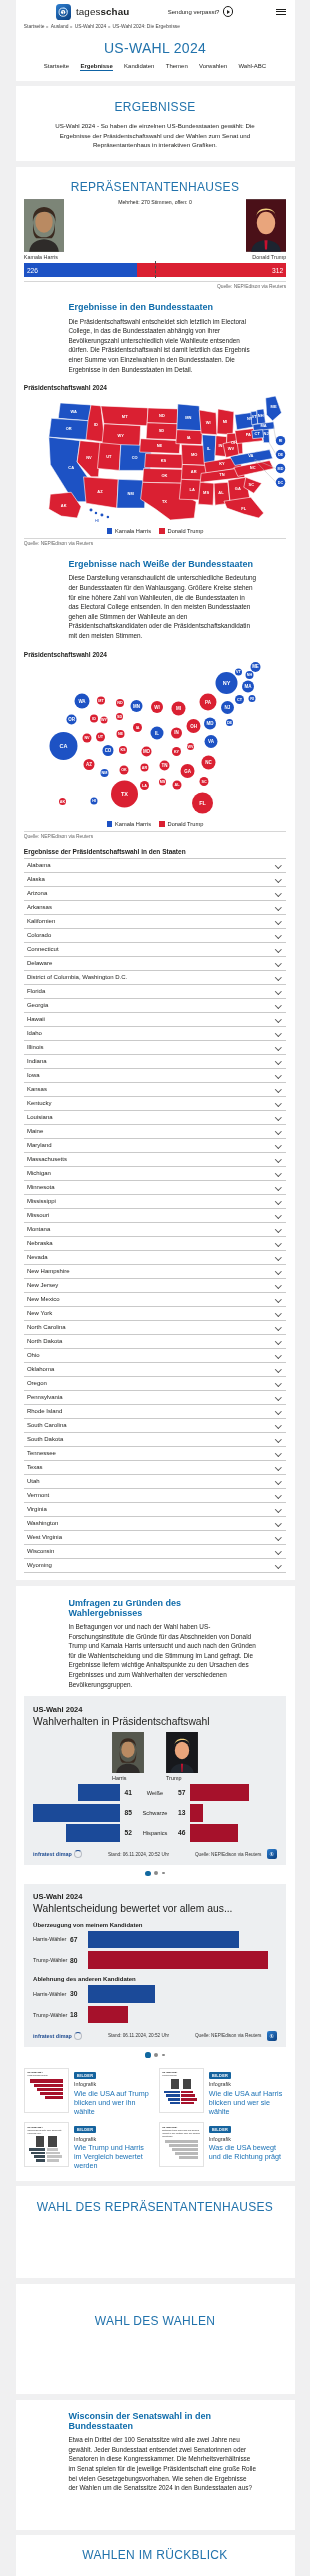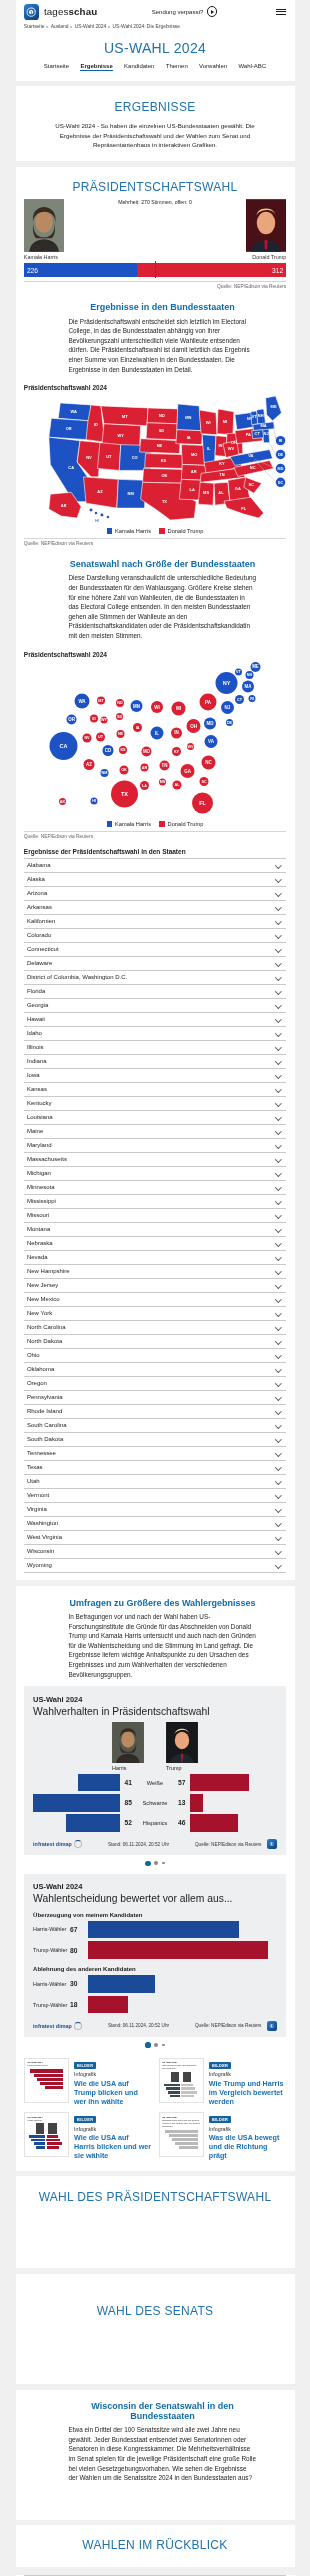--- a/index.html
+++ b/index.html
@@ -1,40 +1,40 @@
 <!DOCTYPE html>
 <html lang="de" style="font-size:8.3px"><head>
 <meta charset="utf-8">
 <style>
   html,body{margin:0;padding:0;}
   body{background:#f0f0f1;font-family:"Liberation Sans","DejaVu Sans",sans-serif;color:#1d1d1b;width:310px;}
   .page{width:279px;margin:0 auto;}
   .card{background:#fff;margin-bottom:5.7px;position:relative;}
   
   .hero{padding:0 0 7.2px 0;}
-  .topbar{display:flex;align-items:center;padding:4.1px 8.3px 2.1px 8.3px;}
+  .topbar{display:flex;align-items:center;padding:4.1px 8.3px 2.1px 8.3px;margin-left:32px;}
   .logo-sq{width:15.5px;height:15.5px;border-radius:3.6px;background:linear-gradient(145deg,#2e7fd0,#0a3e7e);display:flex;align-items:center;justify-content:center;margin-right:4.7px;flex:0 0 auto;}
   .logo-sq svg{display:block;}
   .brand{font-size:9.8px;letter-spacing:0.1px;}
   .brand b{font-weight:700;}
   .missed{flex:1;text-align:center;font-size:6px;color:#1d1d1b;display:flex;align-items:center;justify-content:center;gap:3.1px;}
   .play-ic{width:8.8px;height:8.8px;border:0.7px solid #1d1d1b;border-radius:50%;display:inline-flex;align-items:center;justify-content:center;}
   .play-ic i{display:block;width:0;height:0;border-left:3.1px solid #1d1d1b;border-top:2.1px solid transparent;border-bottom:2.1px solid transparent;margin-left:1px;}
   .burger{width:10.3px;height:6.7px;display:flex;flex-direction:column;justify-content:space-between;cursor:pointer;margin-left:4.1px;}
   .burger i{height:1.1px;background:#1d1d1b;display:block;}
   .crumbs{font-size:4.9px;color:#444;padding:2.1px 8.3px 4.1px 8.3px;}
   .crumbs .sep{color:#888;margin:0 2.1px;font-size:4.1px;}
   .hero-title{text-align:center;font-size:14px;color:#2273ac;letter-spacing:0.3px;margin:7.2px 0 5.2px 0;font-weight:400;}
   .tabs{display:flex;justify-content:center;gap:10.3px;font-size:6px;padding-bottom:2.1px;}
   .tab{color:#1d1d1b;padding:1.6px 0.5px;cursor:pointer;}
   .tab.active{font-weight:700;border-bottom:1.6px solid #0e63a5;}
   
   .sec-head{text-align:center;font-size:12px;color:#2273ac;font-weight:400;letter-spacing:0.3px;margin:0;padding:13.4px 0 3.1px 0;}
   .center-par{font-size:6.2px;line-height:1.55;text-align:center;width:217px;margin:4.1px auto 0 auto;}
-  h3.blue{color:#0f6cab;font-size:9px;font-weight:700;margin:13.4px 38px 0 53px;text-align:center;}
+  h3.blue{color:#0f6cab;font-size:9px;font-weight:700;margin:13.4px 38px 0 53px;}
   p.body{font-size:6.4px;line-height:1.5;margin:4.1px 38px 0 53px;}
   .bold-label{font-weight:700;font-size:6.5px;margin:10.3px 8.3px 2.1px 8.3px;}
   .source{font-size:4.9px;color:#666;}
   .hr{border-top:0.5px solid #d6d6d6;margin:4.1px 8.3px 0 8.3px;}
   
   .mehrheit{text-align:center;font-size:5.2px;color:#1d1d1b;margin-top:2.1px;}
   .cand-row{display:flex;justify-content:space-between;padding:0 8.3px;margin-top:-6.2px;}
   .photo{width:40px;height:53px;overflow:hidden;background:#888;}
   .photo svg{display:block;}
   .cap-row{display:flex;justify-content:space-between;padding:0 8.3px;font-size:5.4px;color:#333;margin-top:2.1px;}
@@ -95,21 +95,21 @@
   .mini-bars{display:flex;flex-direction:column;gap:1px;margin-top:2.1px;}
   .mini-bars i{height:3.1px;display:block;}
   .mini-ph{display:flex;gap:4.1px;justify-content:center;margin:1px 0 1.6px 0;}
   .mini-ph b{width:8.3px;height:10.3px;background:#444;display:block;}
   .mini-cmp{display:flex;flex-direction:column;gap:1px;}
   .mini-cmp .r{display:flex;gap:1.6px;align-items:center;}
   .mini-cmp .r i{height:2.6px;display:block;}
   .tmeta{padding-top:1px;}
   .badge{display:inline-block;background:#15639e;color:#fff;font-size:3.9px;font-weight:700;letter-spacing:0.3px;padding:1px 3.1px;border-radius:1px;}
   .tkick{font-size:5.4px;color:#333;margin-top:2.6px;}
-  .tlink{font-size:7.2px;font-weight:700;color:#1a71b5;line-height:1.25;margin-top:1.6px;cursor:pointer;}
+  .tlink{font-size:7.2px;font-weight:400;color:#1a71b5;line-height:1.25;margin-top:1.6px;cursor:pointer;}
   
   .blank-rep{height:92px;}
   .blank-sen{height:110px;}
   .card-senw{height:130px;box-sizing:border-box;}
   .blank-rueck{height:42px;box-sizing:border-box;}
   
   .foot-acc{margin:7.2px 8.3px 0 8.3px;}
   .foot-row{display:flex;align-items:center;justify-content:space-between;height:13px;border-bottom:0.5px solid #c9c9c9;cursor:pointer;}
   .foot-row:first-child{border-top:0.5px solid #c9c9c9;}
   .foot-row b{font-size:6.2px;}
@@ -153,21 +153,21 @@
         <span class="tab">Wahl-ABC</span>
       </div>
   </div>
 
   <div class="card" style="padding-bottom:11.4px;">
     <h2 class="sec-head">ERGEBNISSE</h2>
     <p class="center-par">US-Wahl 2024 - So haben die einzelnen US-Bundesstaaten gewählt: Die Ergebnisse der Präsidentschaftswahl und der Wahlen zum Senat und Repräsentantenhaus in interaktiven Grafiken.</p>
   </div>
 
   <div class="card" style="padding-bottom:7.2px;">
-    <h2 class="sec-head">PRÄSIDENTSCHAFTSWAHL</h2>
+    <h2 class="sec-head">REPRÄSENTANTENHAUSES</h2>
     <div class="mehrheit">Mehrheit: 270 Stimmen, offen: 0</div>
 
     <div class="cand-row">
       <div class="photo">
         <svg width="40" height="53" viewBox="0 0 78 102">
             <rect width="78" height="102" fill="#7c8577"></rect>
             <ellipse cx="39" cy="44" rx="17" ry="21" fill="#b98a62"></ellipse>
             <path d="M18 48 C14 18 64 14 61 48 C64 28 56 16 39 15 C22 16 15 28 18 48 Z" fill="#3a2a20"></path>
             <path d="M18 46 C16 66 20 72 24 76 L54 76 C58 72 62 66 60 46 C60 66 52 74 39 74 C26 74 18 66 18 46 Z" fill="#3a2a20"></path>
             <path d="M10 102 C12 84 28 78 39 78 C50 78 66 84 68 102 Z" fill="#2e2b29"></path>
@@ -319,21 +319,21 @@
           <span>Kamala Harris</span>
         </span>
         <span class="it">
           <span class="sw" style="background: rgb(218, 32, 50);"></span>
           <span>Donald Trump</span>
         </span>
       </div>
     <div class="hr"></div>
     <div class="source quelle-l">Quelle: NEP/Edison via Reuters</div>
 
-    <h3 class="blue">Senatswahl nach Größe der Bundesstaaten</h3>
+    <h3 class="blue">Ergebnisse nach Weiße der Bundesstaaten</h3>
     <p class="body">Diese Darstellung veranschaulicht die unterschiedliche Bedeutung der Bundesstaaten für den Wahlausgang. Größere Kreise stehen für eine höhere Zahl von Wahlleuten, die die Bundesstaaten in das Electoral College entsenden. In den meisten Bundesstaaten gehen alle Stimmen der Wahlleute an den Präsidentschaftskandidaten oder die Präsidentschaftskandidatin mit den meisten Stimmen.</p>
 
     <div class="bold-label">Präsidentschaftswahl 2024</div>
     <div class="map-box" id="bubmap"><svg viewBox="0 0 540 310" width="279" height="155">
           <circle cx="470" cy="12" r="10" fill="#1d52c4"></circle>
           <text x="470" y="14.8" font-size="9" font-weight="bold" fill="#fff" text-anchor="middle">ME</text>
           <circle cx="436" cy="22" r="7" fill="#1d52c4"></circle>
           <text x="436" y="24.8" font-size="7.5" font-weight="bold" fill="#fff" text-anchor="middle">VT</text>
           <circle cx="458" cy="28" r="8" fill="#1d52c4"></circle>
           <text x="458" y="30.8" font-size="7.5" font-weight="bold" fill="#fff" text-anchor="middle">NH</text>
@@ -648,21 +648,21 @@
           <span class="chev"></span>
         </div>
         <div class="acc-row">
           <span class="nm">Wyoming</span>
           <span class="chev"></span>
         </div>
       </div>
   </div>
 
   <div class="card">
-    <h3 class="blue" style="margin-top:0;padding-top:12.4px;">Umfragen zu Größere des Wahlergebnisses</h3>
+    <h3 class="blue" style="margin-top:0;padding-top:12.4px;">Umfragen zu Gründen des Wahlergebnisses</h3>
     <p class="body">In Befragungen vor und nach der Wahl haben US-Forschungsinstitute die Gründe für das Abschneiden von Donald Trump und Kamala Harris untersucht und auch nach den Gründen für die Wahlentscheidung und die Stimmung im Land gefragt. Die Ergebnisse liefern wichtige Anhaltspunkte zu den Ursachen des Ergebnisses und zum Wahlverhalten der verschiedenen Bevölkerungsgruppen.</p>
 
     <div class="panel">
       <div class="kicker">US-Wahl 2024</div>
       <div class="ptitle">Wahlverhalten in Präsidentschaftswahl</div>
       <div class="photos-c">
         <div class="pcol">
           <div class="photo-s">
             <svg width="32" height="41" viewBox="0 0 62 80">
                 <rect width="62" height="80" fill="#55584e"></rect>
@@ -788,20 +788,49 @@
             <div class="tt">Profil Donald Trump</div>
             <div class="mini-bars">
               <i style="width: 33px; align-self: flex-end; margin-right: 2.1px; background: rgb(166, 17, 43);"></i>
               <i style="width: 29px; align-self: flex-end; margin-right: 2.1px; background: rgb(166, 17, 43);"></i>
               <i style="width: 26px; align-self: flex-end; margin-right: 2.1px; background: rgb(166, 17, 43);"></i>
               <i style="width: 23px; align-self: flex-end; margin-right: 2.1px; background: rgb(166, 17, 43);"></i>
               <i style="width: 18.6px; align-self: flex-end; margin-right: 2.1px; background: rgb(166, 17, 43);"></i>
             </div>
           </div>
           <div class="tmeta"><span class="badge">BILDER</span><div class="tkick">Infografik</div><div class="tlink">Wie die USA auf Trump blicken und wer ihn wählte</div></div>
+        </div>
+        <div class="teaser">
+          <div class="thumb">
+            <div class="tk">US-Wahl 2024</div>
+            <div class="tt">Profilvergleich</div>
+            <div class="mini-ph">
+              <b></b>
+              <b></b>
+            </div>
+            <div class="mini-cmp">
+              <div class="r">
+                <i style="width: 15.5px; margin-left: 2.1px; background: rgb(27, 74, 153);"></i>
+                <i style="width: 11.4px; background: rgb(166, 17, 43);"></i>
+              </div>
+              <div class="r">
+                <i style="width: 13.4px; margin-left: 4.1px; background: rgb(27, 74, 153);"></i>
+                <i style="width: 13.4px; background: rgb(166, 17, 43);"></i>
+              </div>
+              <div class="r">
+                <i style="width: 11.4px; margin-left: 6.2px; background: rgb(27, 74, 153);"></i>
+                <i style="width: 15.5px; background: rgb(166, 17, 43);"></i>
+              </div>
+              <div class="r">
+                <i style="width: 9.3px; margin-left: 8.3px; background: rgb(27, 74, 153);"></i>
+                <i style="width: 12.4px; background: rgb(166, 17, 43);"></i>
+              </div>
+            </div>
+          </div>
+          <div class="tmeta"><span class="badge">BILDER</span><div class="tkick">Infografik</div><div class="tlink">Wie die USA auf Harris blicken und wer sie wählte</div></div>
         </div>
         <div class="teaser">
           <div class="thumb">
             <div class="tk">US-Wahl 2024</div>
             <div class="tt">Überwiegend gute oder schlechte Meinung von...</div>
             <div class="mini-ph">
               <b></b>
               <b></b>
             </div>
             <div class="mini-cmp">
@@ -821,69 +850,40 @@
                 <i style="width: 9.3px; margin-left: 8.3px; background: rgb(58, 74, 85);"></i>
                 <i style="width: 12.4px; background: rgb(195, 195, 195);"></i>
               </div>
             </div>
           </div>
           <div class="tmeta"><span class="badge">BILDER</span><div class="tkick">Infografik</div><div class="tlink">Wie Trump und Harris im Vergleich bewertet werden</div></div>
         </div>
         <div class="teaser">
           <div class="thumb">
             <div class="tk">US-Wahl 2024</div>
-            <div class="tt">Profilvergleich</div>
-            <div class="mini-ph">
-              <b></b>
-              <b></b>
-            </div>
-            <div class="mini-cmp">
-              <div class="r">
-                <i style="width: 15.5px; margin-left: 2.1px; background: rgb(27, 74, 153);"></i>
-                <i style="width: 11.4px; background: rgb(166, 17, 43);"></i>
-              </div>
-              <div class="r">
-                <i style="width: 13.4px; margin-left: 4.1px; background: rgb(27, 74, 153);"></i>
-                <i style="width: 13.4px; background: rgb(166, 17, 43);"></i>
-              </div>
-              <div class="r">
-                <i style="width: 11.4px; margin-left: 6.2px; background: rgb(27, 74, 153);"></i>
-                <i style="width: 15.5px; background: rgb(166, 17, 43);"></i>
-              </div>
-              <div class="r">
-                <i style="width: 9.3px; margin-left: 8.3px; background: rgb(27, 74, 153);"></i>
-                <i style="width: 12.4px; background: rgb(166, 17, 43);"></i>
-              </div>
-            </div>
-          </div>
-          <div class="tmeta"><span class="badge">BILDER</span><div class="tkick">Infografik</div><div class="tlink">Wie die USA auf Harris blicken und wer sie wählte</div></div>
-        </div>
-        <div class="teaser">
-          <div class="thumb">
-            <div class="tk">US-Wahl 2024</div>
             <div class="tt">Entwickelt sich das Land auf diesem Gebiet in die richtige oder die falsche Richtung?</div>
             <div class="mini-bars">
               <i style="width: 33px; align-self: flex-end; margin-right: 2.1px; background: rgb(185, 185, 185);"></i>
               <i style="width: 29px; align-self: flex-end; margin-right: 2.1px; background: rgb(185, 185, 185);"></i>
               <i style="width: 26px; align-self: flex-end; margin-right: 2.1px; background: rgb(185, 185, 185);"></i>
               <i style="width: 23px; align-self: flex-end; margin-right: 2.1px; background: rgb(185, 185, 185);"></i>
               <i style="width: 18.6px; align-self: flex-end; margin-right: 2.1px; background: rgb(185, 185, 185);"></i>
             </div>
           </div>
           <div class="tmeta"><span class="badge">BILDER</span><div class="tkick">Infografik</div><div class="tlink">Was die USA bewegt und die Richtung prägt</div></div>
         </div>
       </div>
   </div>
 
   <div class="card blank-rep">
-    <h2 class="sec-head">WAHL DES PRÄSIDENTSCHAFTSWAHL</h2>
+    <h2 class="sec-head">WAHL DES REPRÄSENTANTENHAUSES</h2>
   </div>
 
   <div class="card blank-sen">
-    <h2 class="sec-head" style="padding-top:30px;">WAHL DES SENATS</h2>
+    <h2 class="sec-head" style="padding-top:30px;">WAHL DES WAHLEN</h2>
   </div>
 
   <div class="card card-senw">
     <h3 class="blue" style="margin-top:0;padding-top:11.4px;">Wisconsin der Senatswahl in den Bundesstaaten</h3>
     <p class="body">Etwa ein Drittel der 100 Senatssitze wird alle zwei Jahre neu gewählt. Jeder Bundesstaat entsendet zwei Senatorinnen oder Senatoren in diese Kongresskammer. Die Mehrheitsverhältnisse im Senat spielen für die jeweilige Präsidentschaft eine große Rolle bei vielen Gesetzgebungsvorhaben. Wie sehen die Ergebnisse der Wahlen um die Senatssitze 2024 in den Bundesstaaten aus?</p>
   </div>
 
   <div class="card blank-rueck">
     <h2 class="sec-head" style="padding-top:12.4px;">WAHLEN IM RÜCKBLICK</h2>
   </div>

